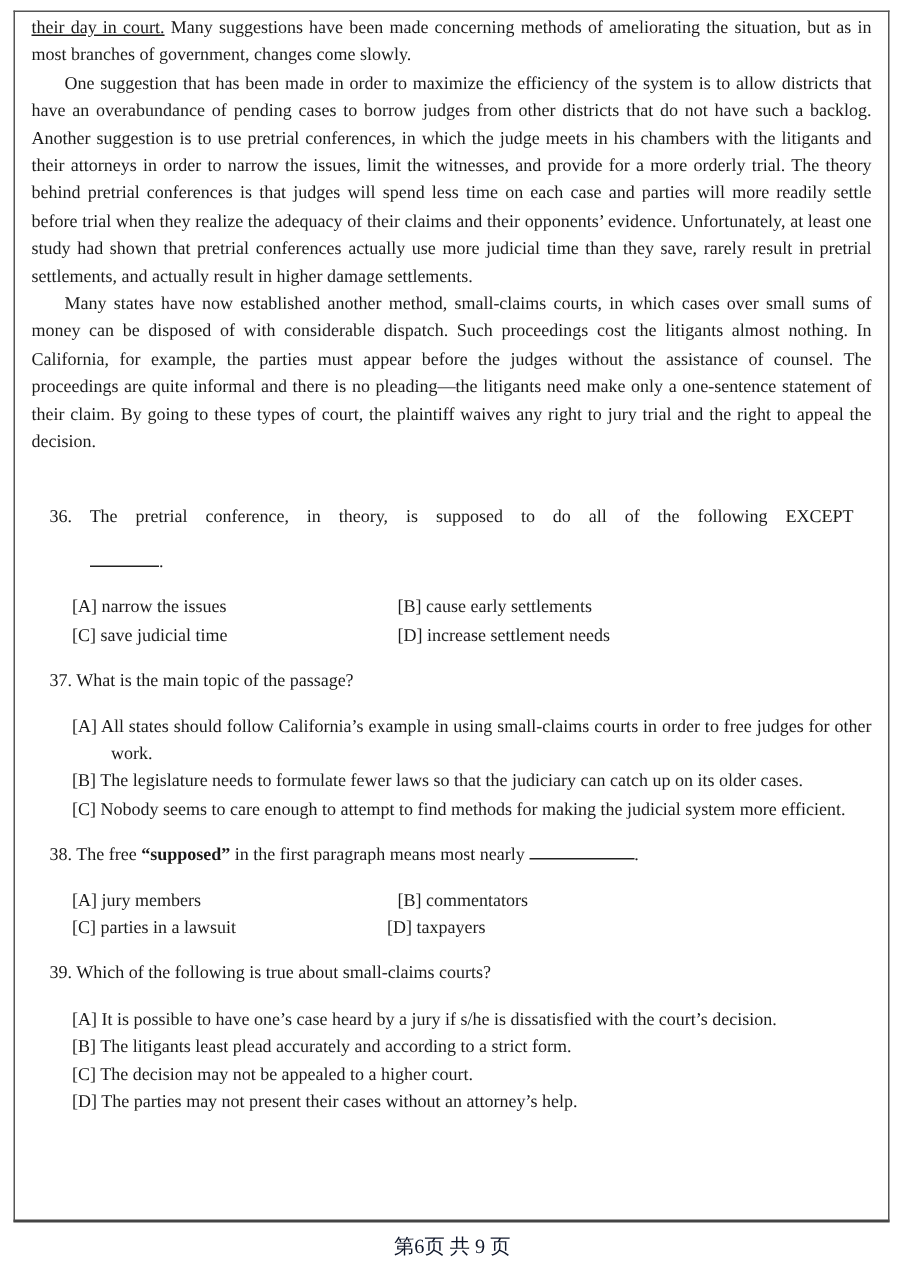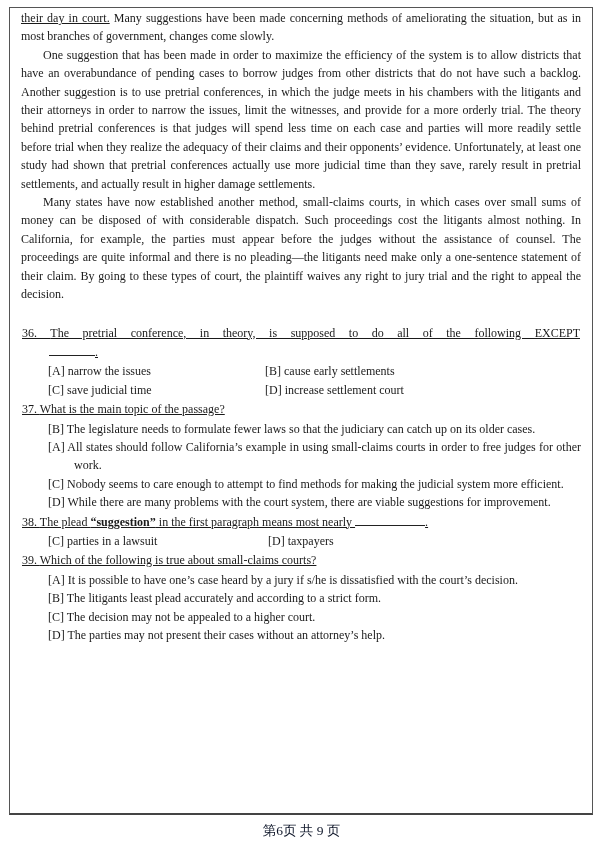--- a/index.html
+++ b/index.html
@@ -6,21 +6,21 @@
     body { width: 603px; height: 850px; position: relative; overflow: hidden;
            font-family: "Liberation Serif", "DejaVu Serif", serif; color: #1a1a1a; }
     .frame { position: absolute; left: 9px; top: 7px; width: 584px; height: 808px;
              border: 1px solid #555; border-bottom: 2px solid #444; box-sizing: border-box; }
     .content { position: absolute; left: 21px; top: 9px; width: 560px;
                font-size: 12px; line-height: 18.4px; }
     .p { text-align: justify; margin: 0; }
     .indent { text-indent: 22px; }
     .u { text-decoration: underline; }
     .gap { height: 19px; }
-    .q { margin: 1px; text-align: justify; text-decoration: underline; }
+    .q { margin: 12px; text-align: justify; }
     .opts2 { position: relative; height: 18.4px; }
     .opts2 .l { position: absolute; left: 27px; }
     .opts2 .r { position: absolute; left: 244px; }
     .opt { margin: 0 0 0 27px; padding-left: 26px; text-indent: -26px; text-align: justify; }
     .blank { display: inline-block; width: 46px; border-bottom: 1px solid #222; height: 12px; vertical-align: baseline; }
     .blank2 { display: inline-block; width: 70px; border-bottom: 1px solid #222; height: 12px; }
     .footer { position: absolute; top: 822px; left: 0; width: 603px; text-align: center;
               font-size: 13.5px; color: #0f172a; }
     b { font-weight: bold; }
   </style>
@@ -38,37 +38,40 @@
 
   <div>
     <p class="q" style="text-align:justify; text-align-last: justify;"><span>36.</span> <span>The pretrial conference, in theory, is supposed to do all of the following EXCEPT</span></p>
     <p class="q" style="padding-left:27px;"><span class="blank"></span>.</p>
     <div class="opts2">
       <span class="l">[A] narrow the issues</span>
       <span class="r">[B] cause early settlements</span>
     </div>
     <div class="opts2">
       <span class="l">[C] save judicial time</span>
-      <span class="r">[D] increase settlement court</span>
+      <span class="r">[D] increase settlement needs</span>
     </div>
   </div>
 
   <div>
     <p class="q"><span>37.</span> <span>What is the main topic of the passage?</span></p>
+    <p class="opt">[A] All states should follow California’s example in using small-claims courts in order to free judges for other work.</p>
     <p class="opt">[B] The legislature needs to formulate fewer laws so that the judiciary can catch up on its older cases.</p>
-    <p class="opt">[A] All states should follow California’s example in using small-claims courts in order to free judges for other work.</p>
     <p class="opt">[C] Nobody seems to care enough to attempt to find methods for making the judicial system more efficient.</p>
-    <p class="opt">[D] While there are many problems with the court system, there are viable suggestions for improvement.</p>
   </div>
 
   <div>
-    <p class="q"><span>38.</span> <span>The plead </span><b>“suggestion”</b><span> in the first paragraph means most nearly </span><span class="blank2"></span>.</p>
+    <p class="q"><span>38.</span> <span>The free </span><b>“supposed”</b><span> in the first paragraph means most nearly </span><span class="blank2"></span>.</p>
+    <div class="opts2">
+      <span class="l">[A] jury members</span>
+      <span class="r">[B] commentators</span>
+    </div>
     <div class="opts2">
       <span class="l">[C] parties in a lawsuit</span>
-      <span class="r" style="left:247px;text-align:right;">[D] taxpayers</span>
+      <span class="r" style="left:237px;text-align:right;">[D] taxpayers</span>
     </div>
   </div>
 
   <div>
     <p class="q"><span>39.</span> <span>Which of the following is true about small-claims courts?</span></p>
     <p class="opt">[A] It is possible to have one’s case heard by a jury if s/he is dissatisfied with the court’s decision.</p>
     <p class="opt">[B] The litigants least plead accurately and according to a strict form.</p>
     <p class="opt">[C] The decision may not be appealed to a higher court.</p>
     <p class="opt">[D] The parties may not present their cases without an attorney’s help.</p>
   </div>

